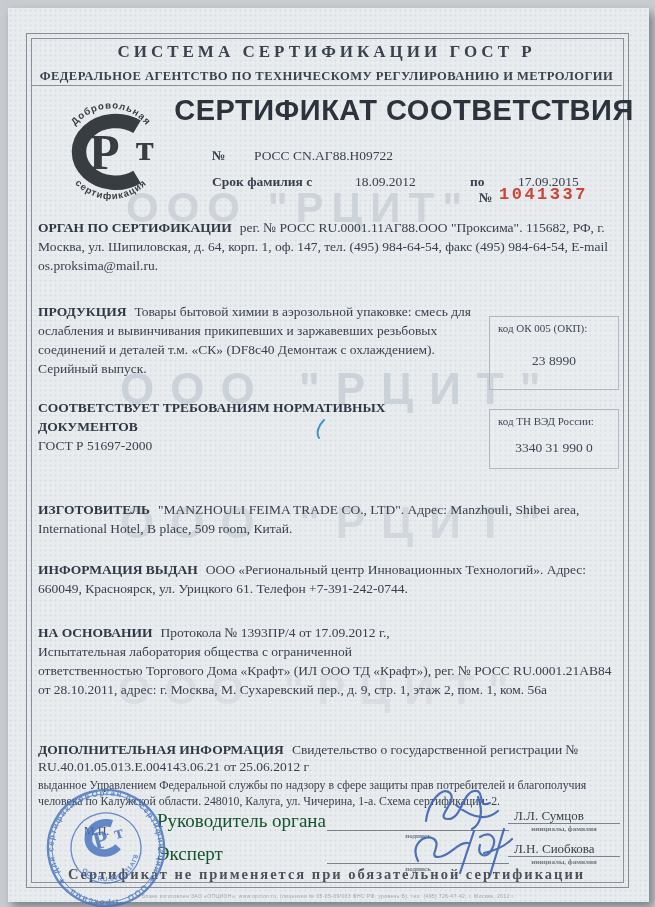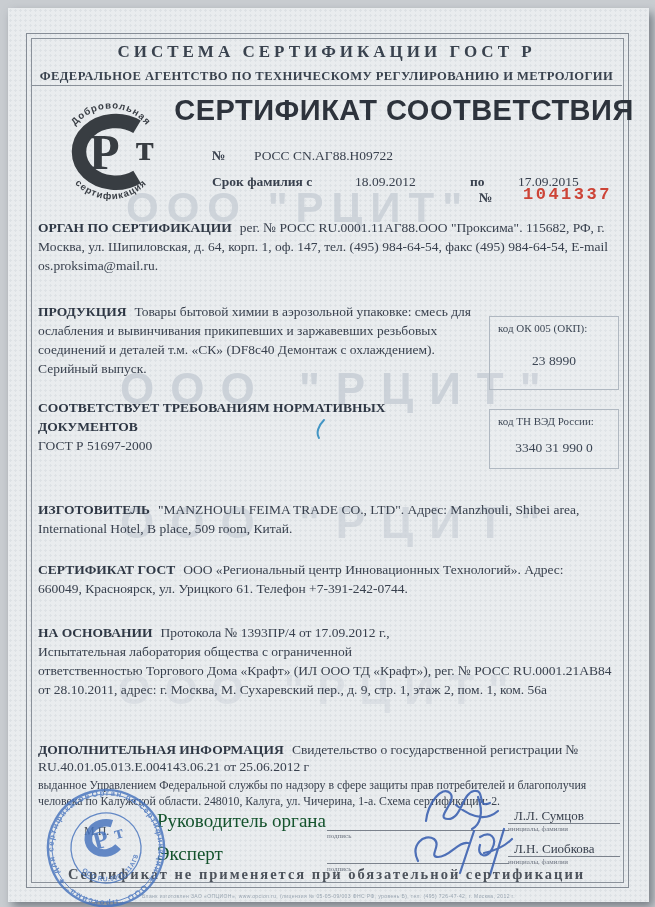--- a/index.html
+++ b/index.html
@@ -50,21 +50,21 @@
   .para{font-size:13.5px;line-height:19px;color:#39414e;}
   .para .lbl{font-weight:bold;color:#2f3845;margin-right:8px;}
   .pre{white-space:pre-line;}
   .codebox{
     border:1px solid #b0b8c1;color:#3c4654;background:rgba(255,255,255,.08);
   }
   .codebox .cb-label{position:absolute;left:8px;top:5px;font-size:11px;white-space:nowrap;}
   .codebox .cb-value{position:absolute;left:0;width:100%;text-align:center;font-size:13.5px;}
   .sigrole{font-weight:normal;font-size:19px;color:#14532d;white-space:nowrap;}
   .sigline{border-top:1px solid #7b828c;height:0;}
-  .sigcap{font-size:7px;color:#6d7480;text-align:left;}
+  .sigcap{font-size:7px;color:#6d7480;text-align:center;font-weight:bold;}
   .signame{font-size:13px;color:#39414e;white-space:nowrap;}
   .statement{
     left:23px;top:858px;width:591px;text-align:center;
     font-weight:bold;font-size:14.5px;letter-spacing:2px;color:#4c525b;
   }
   .printline{
     left:0;top:885px;width:100%;text-align:center;
     font-family:"Liberation Sans",sans-serif;font-size:5px;
     letter-spacing:.4px;color:#9aa6b2;
   }
@@ -106,21 +106,21 @@
 
   <div class="abs doc-title z2">СЕРТИФИКАТ СООТВЕТСТВИЯ</div>
 
   <span class="abs meta b z2" style="left:204px;top:140px;">№</span>
   <span class="abs meta z2" style="left:246px;top:140px;">РОСС CN.АГ88.Н09722</span>
   <span class="abs meta b z2" style="left:204px;top:166px;">Срок фамилия  с</span>
   <span class="abs meta z2" style="left:347px;top:166px;">18.09.2012</span>
   <span class="abs meta b z2" style="left:462px;top:166px;">по</span>
   <span class="abs meta z2" style="left:510px;top:166px;">17.09.2015</span>
   <span class="abs meta b z2" style="left:471px;top:182px;">№</span>
-  <span class="abs rednum z2" style="left:491px;top:177px;margin-left:24px;">1041337</span>
+  <span class="abs rednum z2" style="left:491px;top:177px;">1041337</span>
 
   <div class="abs para z2" style="left:30px;top:210px;width:586px;">
     <span class="lbl">ОРГАН ПО СЕРТИФИКАЦИИ</span><span class="pre">рег. № РОСС RU.0001.11АГ88.ООО "Проксима". 115682, РФ, г.
 Москва, ул. Шипиловская, д. 64, корп. 1, оф. 147, тел. (495) 984-64-54, факс (495) 984-64-54, E-mail
 os.proksima@mail.ru.</span>
   </div>
 
   <div class="abs para z2" style="left:30px;top:294px;width:440px;">
     <span class="lbl">ПРОДУКЦИЯ</span><span class="pre">Товары бытовой химии в аэрозольной упаковке: смесь для
 ослабления и вывинчивания прикипевших и заржавевших резьбовых
@@ -144,21 +144,21 @@
   <svg class="abs z2" style="left:305px;top:410px;" width="14" height="22" viewBox="0 0 14 22">
     <path d="M 11 2 C 5 8, 3 15, 6 20" fill="none" stroke="#4295c4" stroke-width="2" stroke-linecap="round"></path>
   </svg>
 
   <div class="abs para z2" style="left:30px;top:492px;width:586px;">
     <span class="lbl">ИЗГОТОВИТЕЛЬ</span><span class="pre">"MANZHOULI FEIMA TRADE CO., LTD". Адрес: Manzhouli, Shibei area,
 International Hotel, B place, 509 room, Китай.</span>
   </div>
 
   <div class="abs para z2" style="left:30px;top:552px;width:586px;">
-    <span class="lbl">СЕРТИФИКАТ ГОСТ</span><span class="pre">ООО «Региональный центр Инновационных Технологий». Адрес:
+    <span class="lbl">ИНФОРМАЦИЯ ВЫДАН</span><span class="pre">ООО «Региональный центр Инновационных Технологий». Адрес:
 660049, Красноярск, ул. Урицкого 61. Телефон +7-391-242-0744.</span>
   </div>
 
   <div class="abs para z2" style="left:30px;top:615px;width:592px;">
     <span class="lbl">НА ОСНОВАНИИ</span><span class="pre">Протокола № 1393ПР/4 от 17.09.2012 г.,
 Испытательная лаборатория общества с ограниченной
 ответственностью Торгового Дома «Крафт» (ИЛ ООО ТД «Крафт»), рег. № РОСС RU.0001.21АВ84
 от 28.10.2011, адрес: г. Москва, М. Сухаревский пер., д. 9, стр. 1, этаж 2, пом. 1, ком. 56а</span>
   </div>
 

